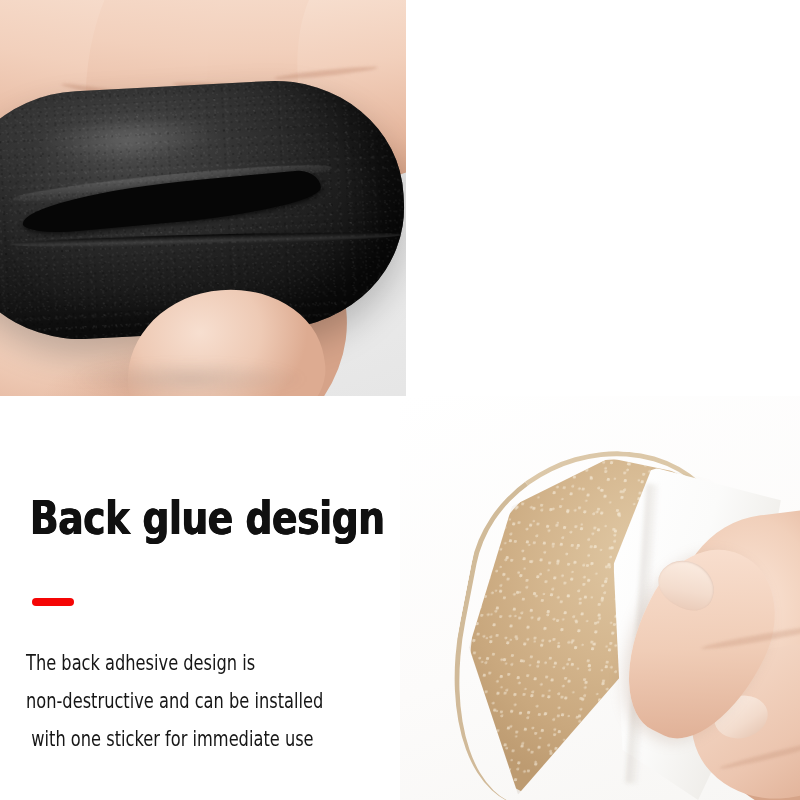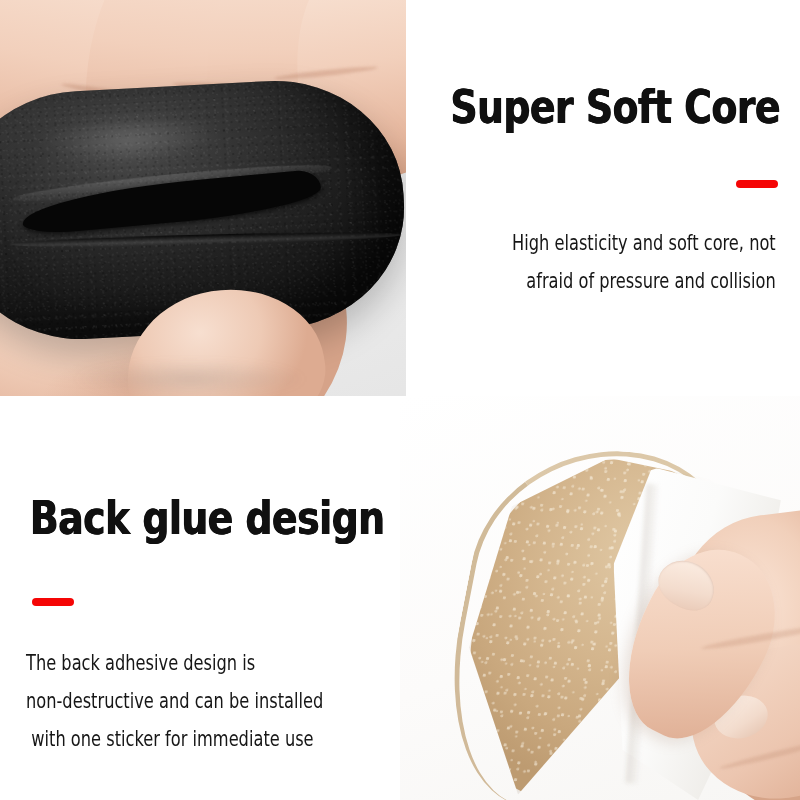--- a/index.html
+++ b/index.html
@@ -396,30 +396,20 @@
         <div class="pad-slit-lip"></div>
         <div class="pad-slit"></div>
         <div class="pad-seam"></div>
       </div>
 
       <div class="thumb"></div>
       <div class="photo-shadow-base"></div>
     </div>
   </div>
 
-  <div class="quad quad-tr">
-    <h1 class="headline headline-right">Super Soft Core</h1>
-
-    <div class="accent-bar accent-right"></div>
-
-    <div class="body-block body-right">
-      <span class="body-line">High elasticity and soft core, not</span>
-      <span class="body-line">afraid of pressure and collision</span>
-    </div>
-  </div>
 
   <div class="quad quad-bl">
   </div>
 
   <h1 class="headline headline-left">Back glue design</h1>
 
   <div class="accent-bar accent-left"></div>
 
   <div class="body-block body-left">
     <span class="body-line">The back adhesive design is</span>

